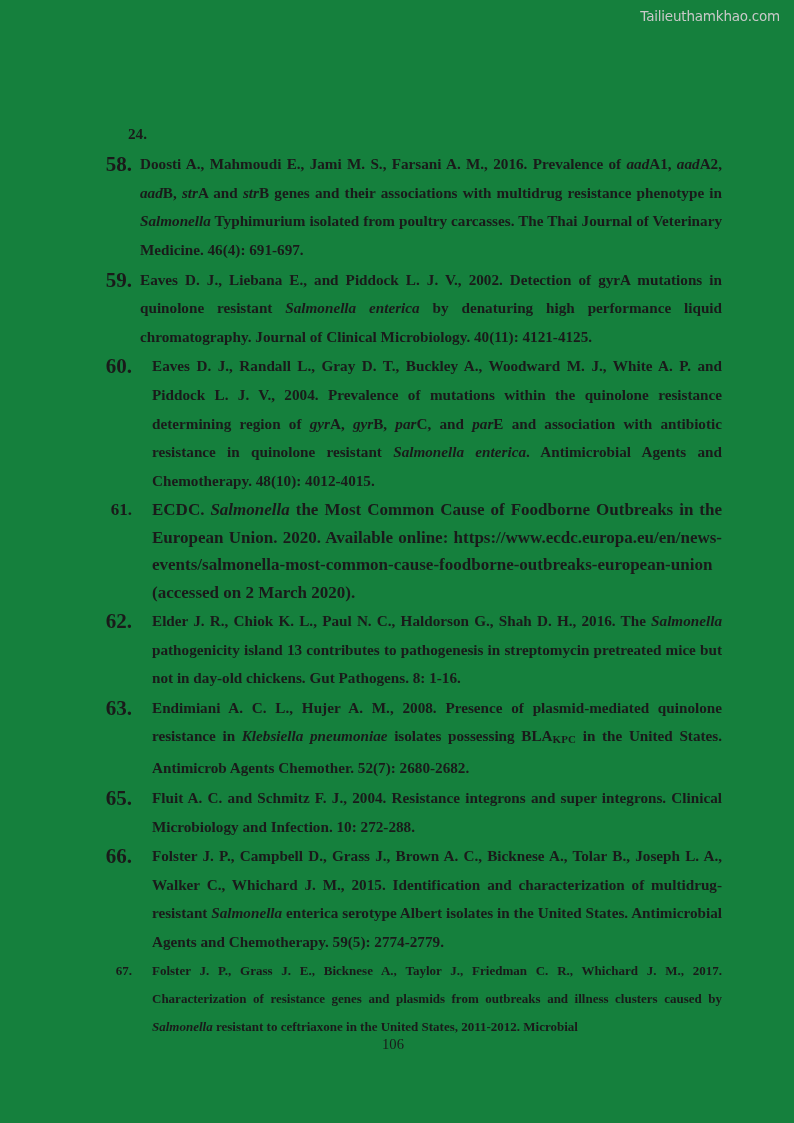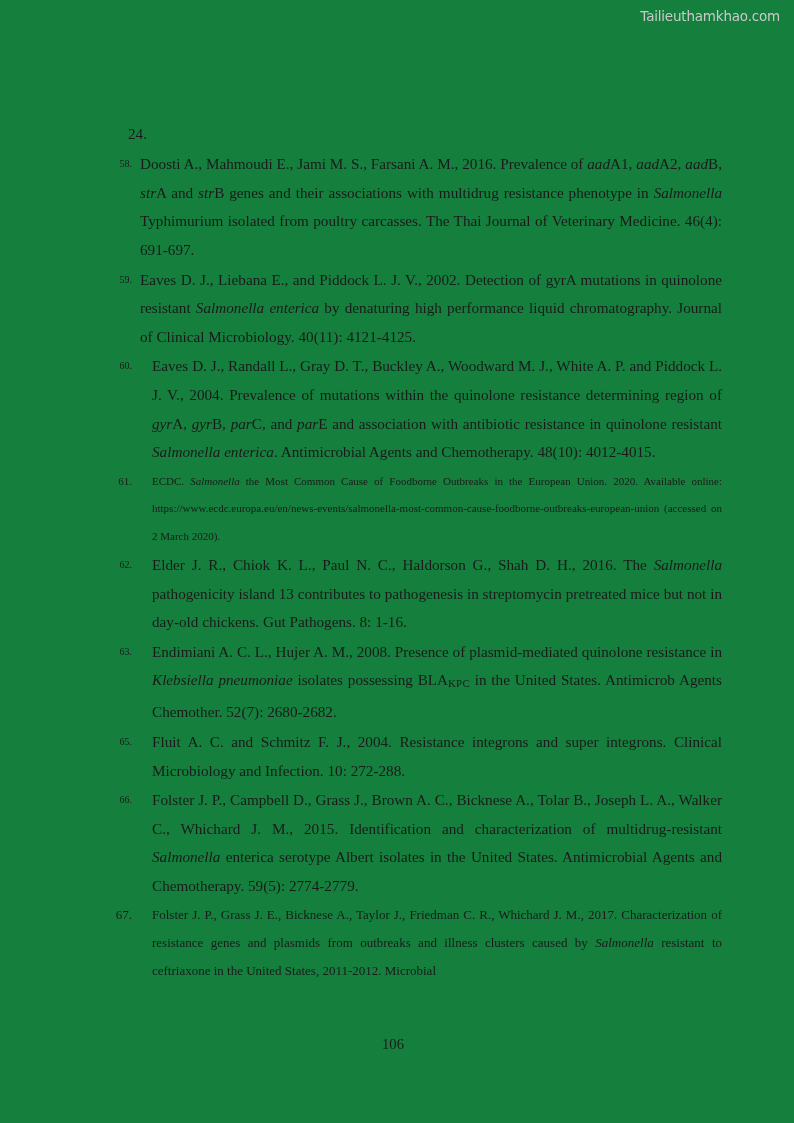--- a/index.html
+++ b/index.html
@@ -36,61 +36,62 @@
     user-select: none;
     white-space: nowrap;
   }
 
   
   .ref-list {
     position: absolute;
     left: 104px;
     top: 126px;
     width: 618px;
+    font-weight: bold;
   }
 
   .orphan-line {
     font-size: 15.2px;
     line-height: 1.0;
     margin-left: 24px;
     margin-bottom: 9px;
   }
 
   .ref {
     display: flex;
     align-items: flex-start;
     margin-bottom: 1px;
   }
 
   .ref-num {
     flex: 0 0 auto;
     width: 28px;
     text-align: right;
-    font-size: 10px;
+    font-size: 21px;
     line-height: 28.6px;
     white-space: nowrap;
   }
 
   .ref-body {
     flex: 1 1 auto;
     text-align: justify;
     text-justify: inter-word;
     font-size: 15.2px;
     line-height: 28.6px;
     hyphens: none;
   }
 
   
   .ref.gap-sm .ref-body { margin-left: 8px; }
   .ref.gap-lg .ref-body { margin-left: 20px; }
 
   
   .ref.tight .ref-num,
   .ref.tight .ref-body {
-    font-size: 11px;
+    font-size: 17px;
     line-height: 27.4px;
   }
 
   .ref-body i { font-style: italic; }
   .ref-body sub {
     font-size: 0.72em;
     vertical-align: -0.22em;
     letter-spacing: 0.2px;
   }
 

